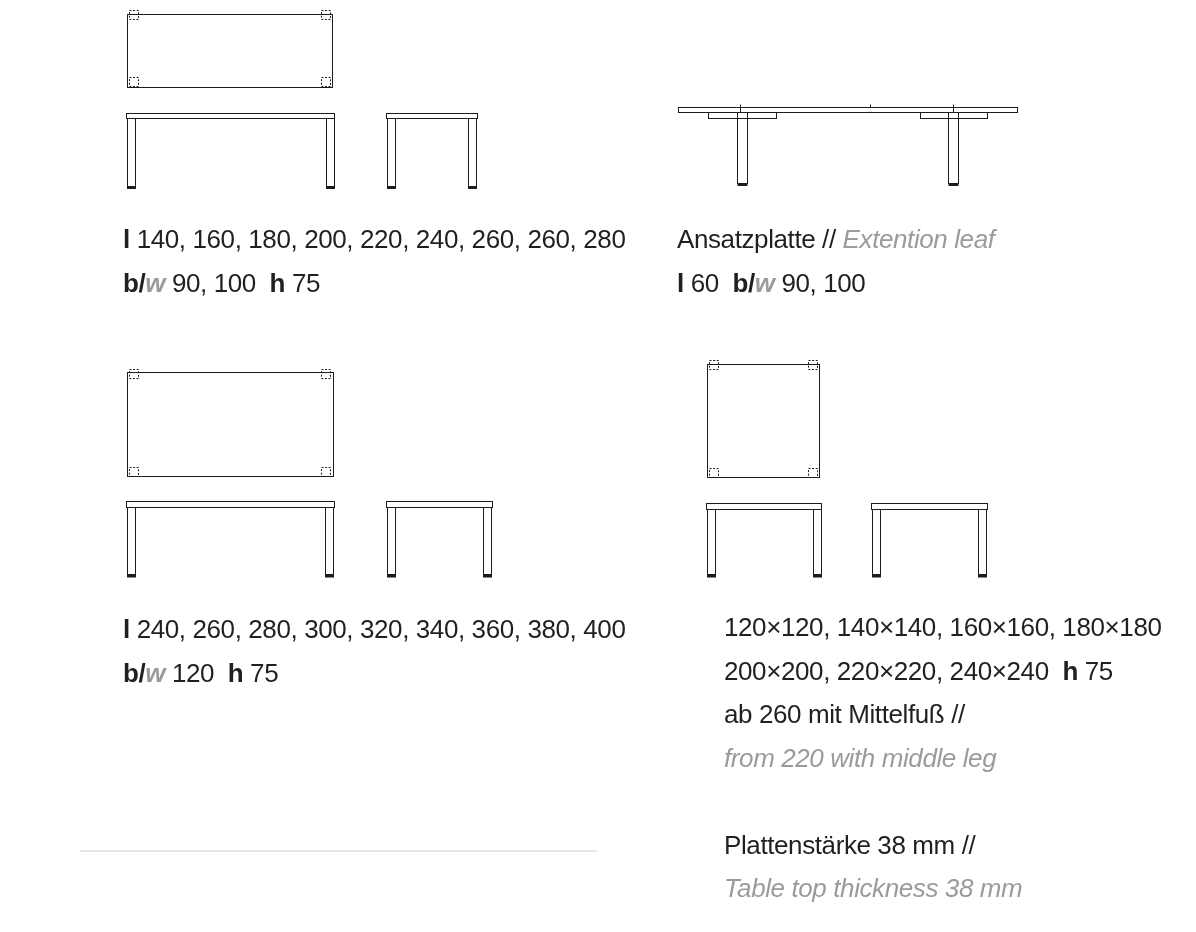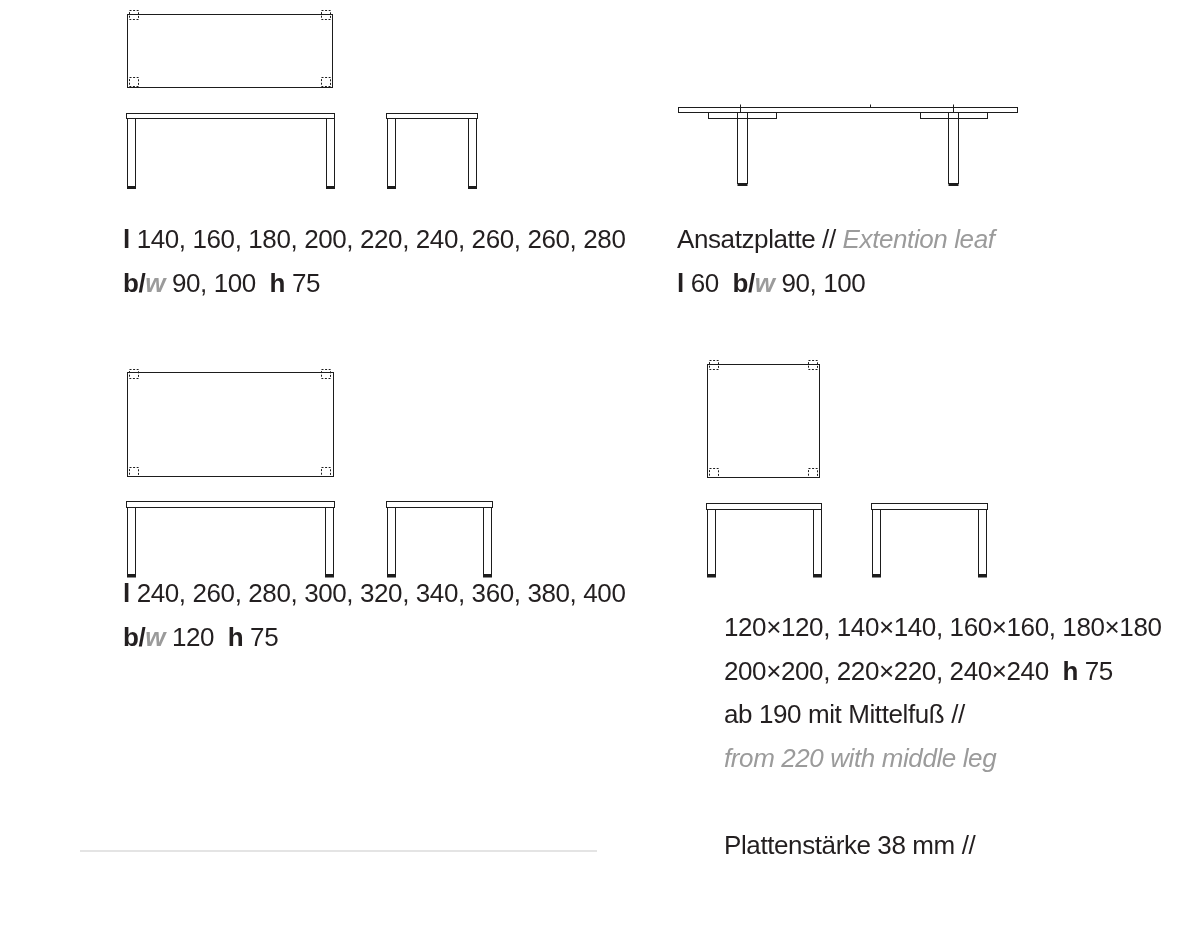--- a/index.html
+++ b/index.html
@@ -131,28 +131,29 @@
   <div class="tblock" style="left:123px;top:218px;">
       <div class="line"><span class="seg-b">l</span><span class="seg-n"> 140, 160, 180, 200, 220, 240, 260, 260, 280</span></div>
       <div class="line"><span class="seg-b">b/</span><span class="seg-gbi">w</span><span class="seg-n"> 90, 100</span><span class="seg-n">&nbsp;&nbsp;</span><span class="seg-b">h</span><span class="seg-n"> 75</span></div>
     </div>
 
   <div class="tblock" style="left:677px;top:218px;">
       <div class="line"><span class="seg-n">Ansatzplatte // </span><span class="seg-gi">Extention leaf</span></div>
       <div class="line"><span class="seg-b">l</span><span class="seg-n"> 60&nbsp;&nbsp;</span><span class="seg-b">b/</span><span class="seg-gbi">w</span><span class="seg-n"> 90, 100</span></div>
     </div>
 
-  <div class="tblock" style="left:123px;top:572px;">
+  <div class="tblock" style="left:123px;top:608px;">
       <div class="line"><span class="seg-b">l</span><span class="seg-n"> 240, 260, 280, 300, 320, 340, 360, 380, 400</span></div>
       <div class="line"><span class="seg-b">b/</span><span class="seg-gbi">w</span><span class="seg-n"> 120&nbsp;&nbsp;</span><span class="seg-b">h</span><span class="seg-n"> 75</span></div>
     </div>
 
   <div class="tblock" style="left:703px;top:606px;margin-left:21px;">
       <div class="line"><span class="seg-n">120×120, 140×140, 160×160, 180×180</span></div>
       <div class="line"><span class="seg-n">200×200, 220×220, 240×240&nbsp;&nbsp;</span><span class="seg-b">h</span><span class="seg-n"> 75</span></div>
-      <div class="line"><span class="seg-n">ab 190 mit Mittelfuß //</span></div>
+      <div class="line"><span class="seg-n">ab 260 mit Mittelfuß //</span></div>
       <div class="line"><span class="seg-gi">from 220 with middle leg</span></div>
       <div class="line"></div>
       <div class="line"><span class="seg-n">Plattenstärke 38 mm //</span></div>
+      <div class="line"><span class="seg-gi">Table top thickness 38 mm</span></div>
     </div>
 
   <div class="divider"></div>
 </div>
 
 </body></html>

